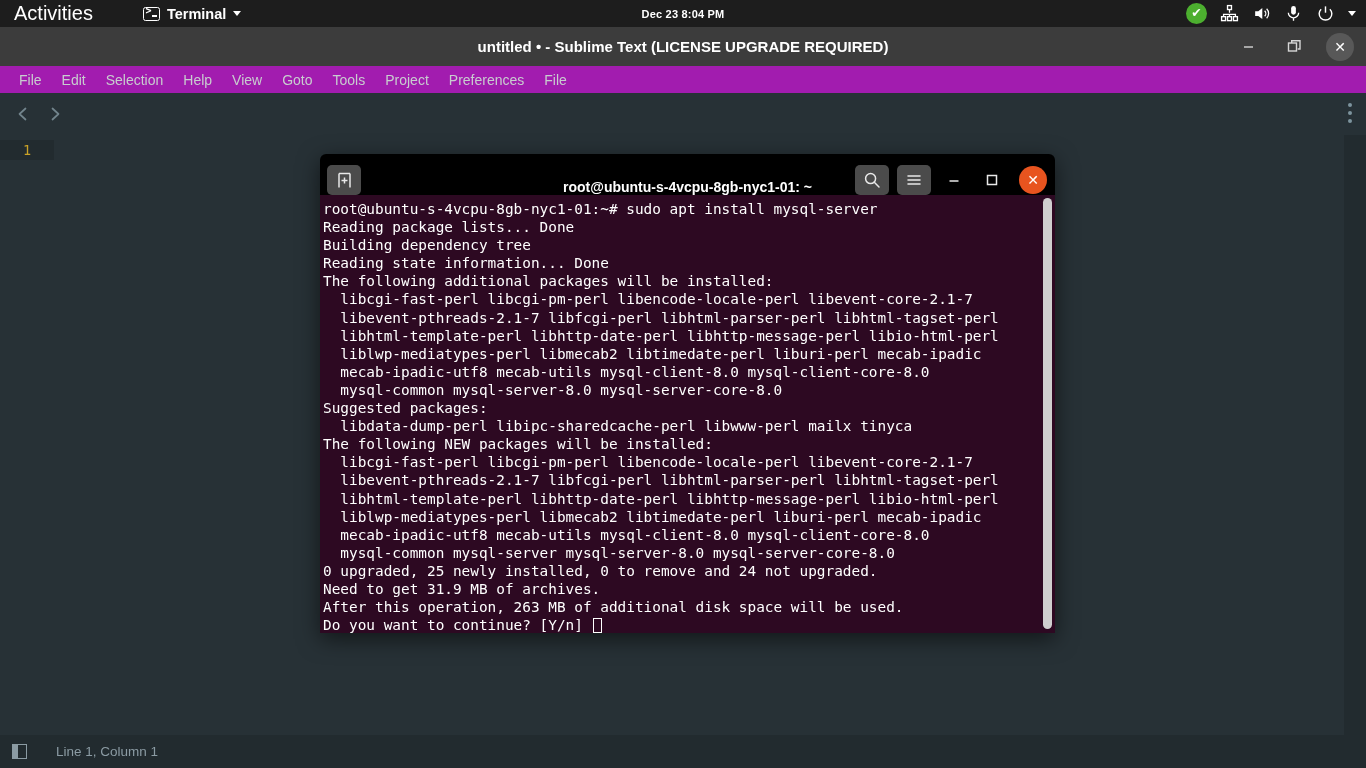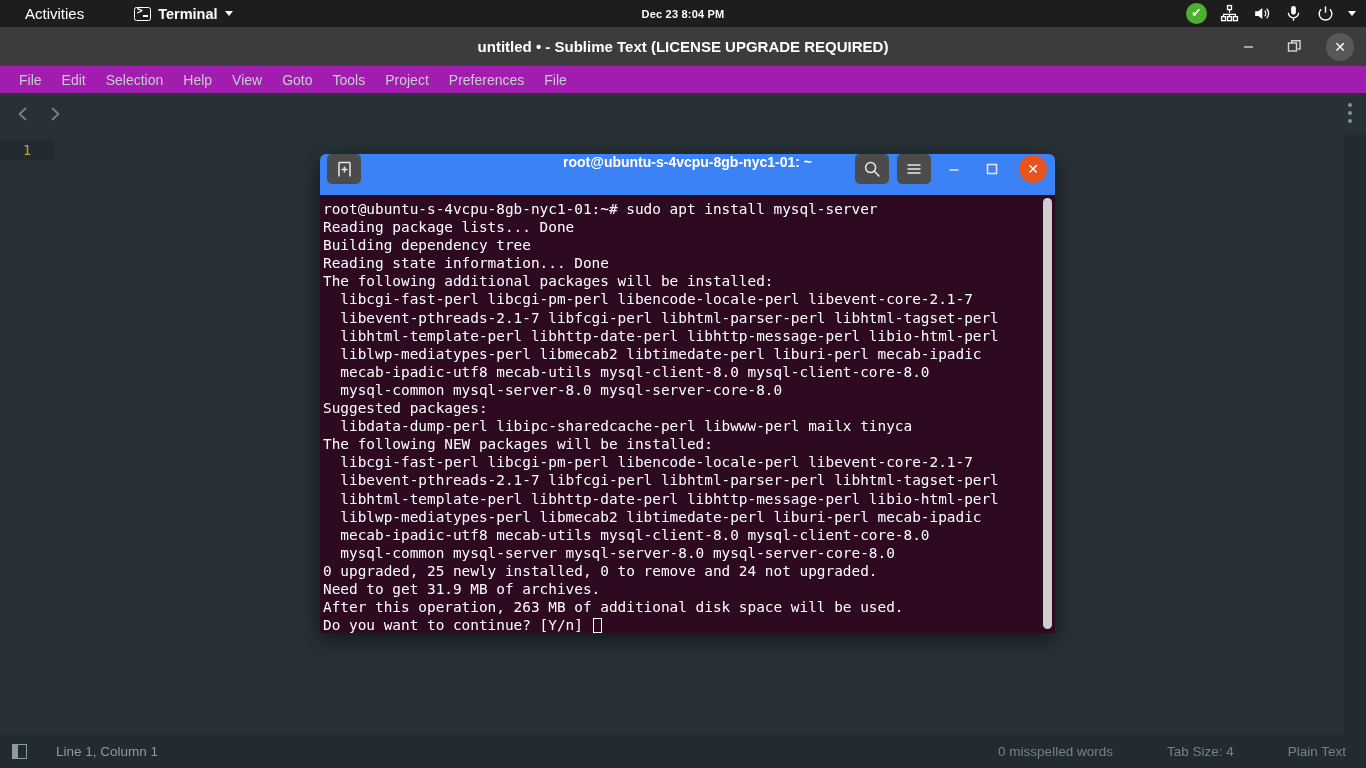--- a/index.html
+++ b/index.html
@@ -11,22 +11,22 @@
   }
 
   
   #topbar {
     position: absolute; left: 0; top: 0; width: 1366px; height: 27px;
     background: #1d1d1d; color: #ffffff;
     display: flex; align-items: center;
     font-size: 14.5px;
   }
   #activities {
-    padding: 0 12px 0 25px; height: 27px; display: flex; align-items: center;
-    font-size: 15px; color: #ffffff;
+    padding: 0 12px 0 14px; height: 27px; display: flex; align-items: center;
+    font-size: 20px; color: #ffffff;
   }
   #app-menu {
     display: flex; align-items: center; gap: 7px;
     margin-left: 38px; height: 27px;
     font-size: 14.5px; font-weight: 700; color: #ffffff;
   }
   #app-menu .term-ico {
     width: 17px; height: 14px; border: 1.6px solid #ffffff; border-radius: 2.5px;
     position: relative; display: inline-block;
   }
@@ -133,22 +133,22 @@
   #st-status-right span { font-size: 13.5px; color: #6f858e; }
 
   
   #terminal {
     position: absolute; left: 320px; top: 154px; width: 735px; height: 479px;
     box-shadow: 0 6px 22px rgba(0,0,0,.55);
     display: flex; flex-direction: column; border-radius: 6px 6px 0 0;
     overflow: hidden;
   }
   #term-header {
-    height: 41px; background: #3b82f6; position: relative; flex: none;
-    display: flex; align-items: flex-start;
+    height: 41px; background: #000000; position: relative; flex: none;
+    display: flex; align-items: flex-end;
   }
   #term-newtab {
     width: 34px; height: 30px; margin-left: 7px; border-radius: 5px;
     background: #4b4b4b; display: flex; align-items: center; justify-content: center;
   }
   #term-title {
     position: absolute; left: 0; right: 0; margin: auto; text-align: center;
     font-size: 14px; font-weight: 700; color: #ffffff; pointer-events: none;
   }
   #term-ctrls {
@@ -280,25 +280,20 @@
       <span id="st-linenum">1</span>
     </div>
     <div id="st-minimap"></div>
   </div>
 
   <div id="st-statusbar">
     <div id="st-sb-toggle">
         <span></span>
       </div>
     <div id="st-pos">Line 1, Column 1</div>
-    <div id="st-status-right">
-      <span>0 misspelled words</span>
-      <span>Tab Size: 4</span>
-      <span>Plain Text</span>
-    </div>
   </div>
 </div>
 
 <div id="terminal">
   <div id="term-header">
     <div id="term-newtab">
       <svg width="17" height="17" viewBox="0 0 17 17">
         <path d="M3 1.5h11M3 1.5v14M14 1.5v14" fill="none" stroke="#e8e8e8" stroke-width="1.5"></path>
         <path d="M8.5 5.5v6M5.5 8.5h6" stroke="#e8e8e8" stroke-width="1.5"></path>
       </svg>

